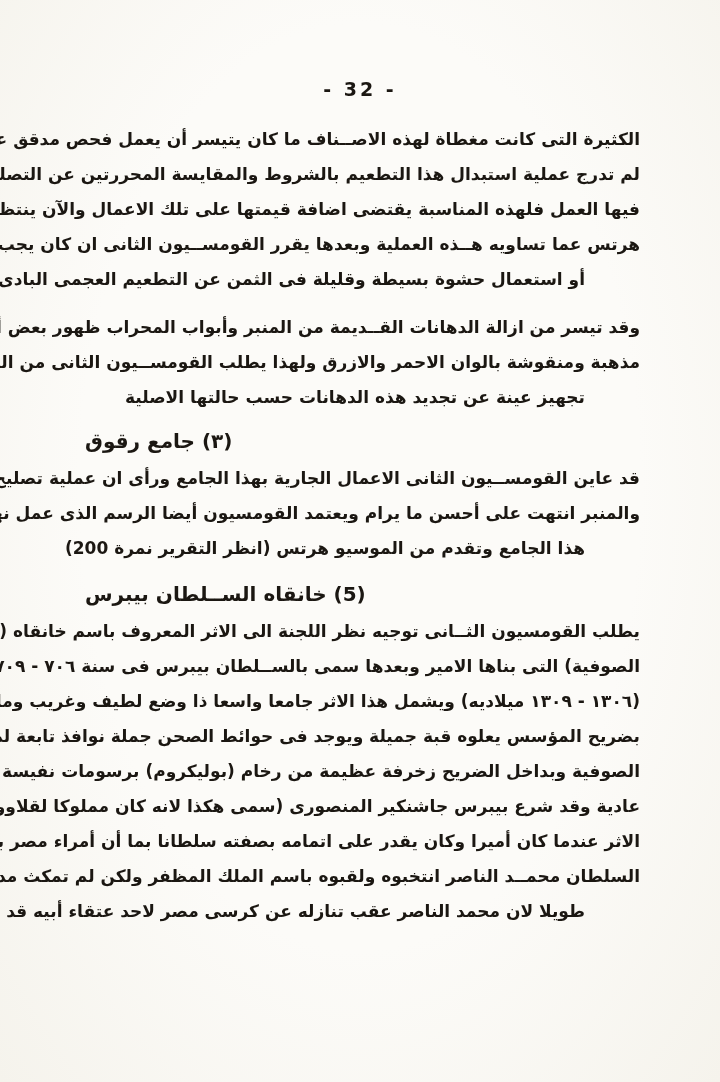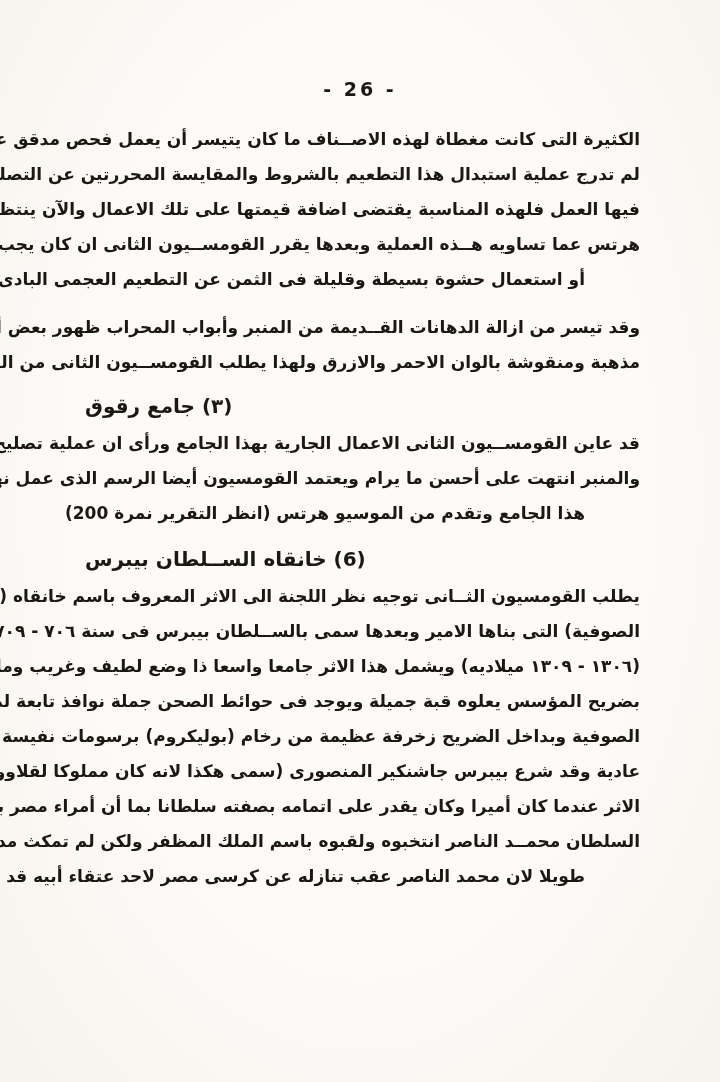--- a/index.html
+++ b/index.html
@@ -54,46 +54,47 @@
     height: 40px; line-height: 40px;
     margin: 6px 0 0 0;
   }
   .heading.h4 { margin-top: 8px; }
 </style>
 </head>
 <body>
 
 <div class="sheet">
 
-  <div class="pagenum">- 26 -</div>
+  <div class="pagenum">- 32 -</div>
 
   <div class="content">
 
     <div class="para">
       <div class="line">الكثيرة التى كانت مغطاة لهذه الاصــناف ما كان يتيسر أن يعمل فحص مدقق عنها ولذلك</div>
       <div class="line">لم تدرج عملية استبدال هذا التطعيم بالشروط والمقايسة المحررتين عن التصليحات الجارى</div>
       <div class="line">فيها العمل فلهذه المناسبة يقتضى اضافة قيمتها على تلك الاعمال والآن ينتظر معرفة الموسيو</div>
       <div class="line">هرتس عما تساويه هــذه العملية وبعدها يقرر القومســيون الثانى ان كان يجب اجراؤها</div>
       <div class="line last">أو استعمال حشوة بسيطة وقليلة فى الثمن عن التطعيم العجمى البادى ذكره</div>
     </div>
 
     <div class="para mt13">
       <div class="line">وقد تيسر من ازالة الدهانات القــديمة من المنبر وأبواب المحراب ظهور بعض أجزاء كانت</div>
       <div class="line">مذهبة ومنقوشة بالوان الاحمر والازرق ولهذا يطلب القومســيون الثانى من المهندس</div>
+      <div class="line last">تجهيز عينة عن تجديد هذه الدهانات حسب حالتها الاصلية</div>
     </div>
 
     <h2 class="heading">(٣) جامع رقوق</h2>
 
     <div class="para">
       <div class="line">قد عاين القومســيون الثانى الاعمال الجارية بهذا الجامع ورأى ان عملية تصليح الكرسى</div>
       <div class="line">والمنبر انتهت على أحسن ما يرام ويعتمد القومسيون أيضا الرسم الذى عمل نهائيا عن حنفية</div>
       <div class="line last">هذا الجامع وتقدم من الموسيو هرتس (انظر التقرير نمرة 200)</div>
     </div>
 
-    <h2 class="heading h4">(6) خانقاه الســلطان بيبرس</h2>
+    <h2 class="heading h4">(5) خانقاه الســلطان بيبرس</h2>
 
     <div class="para">
       <div class="line">يطلب القومسيون الثــانى توجيه نظر اللجنة الى الاثر المعروف باسم خانقاه (وهى دويرة</div>
       <div class="line">الصوفية) التى بناها الامير وبعدها سمى بالســلطان بيبرس فى سنة ٧٠٦ - ٧٠٩ هجريه</div>
       <div class="line">(١٣٠٦ - ١٣٠٩ ميلاديه) ويشمل هذا الاثر جامعا واسعا ذا وضع لطيف وغريب وملحق</div>
       <div class="line">بضريح المؤسس يعلوه قبة جميلة ويوجد فى حوائط الصحن جملة نوافذ تابعة لمحلات سكن</div>
       <div class="line">الصوفية وبداخل الضريح زخرفة عظيمة من رخام (بوليكروم) برسومات نفيسة وليست</div>
       <div class="line">عادية وقد شرع بيبرس جاشنكير المنصورى (سمى هكذا لانه كان مملوكا لقلاوون) فى هذا</div>
       <div class="line">الاثر عندما كان أميرا وكان يقدر على اتمامه بصفته سلطانا بما أن أمراء مصر بعد هروب</div>
       <div class="line">السلطان محمــد الناصر انتخبوه ولقبوه باسم الملك المظفر ولكن لم تمكث مدة ولايته زمنا</div>

